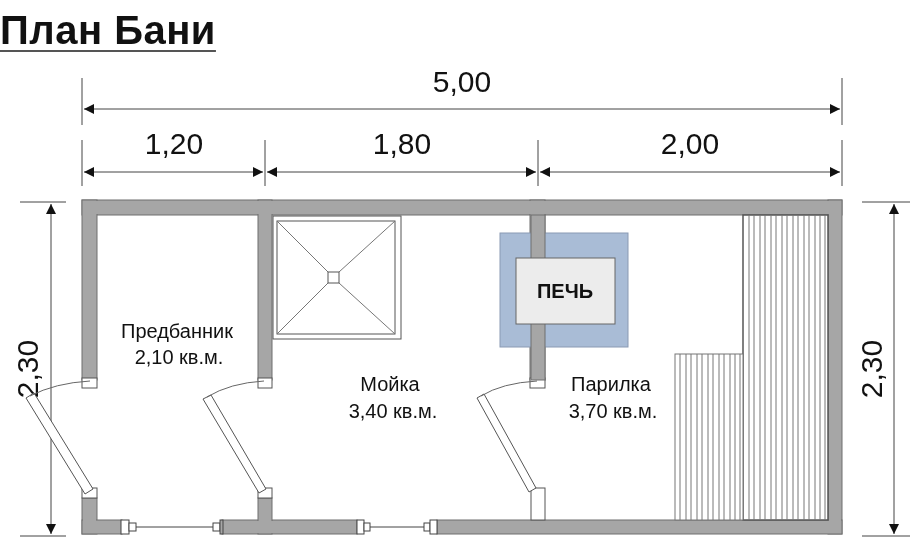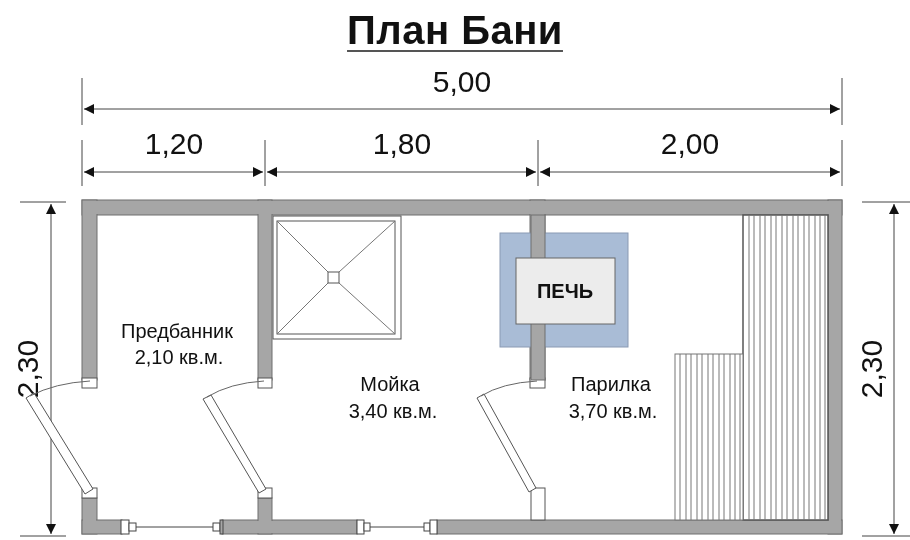--- a/index.html
+++ b/index.html
@@ -1,18 +1,18 @@
 <!DOCTYPE html>
 <html><head>
 <meta charset="utf-8">
 <style>
   html, body { margin: 0; padding: 0; background: #ffffff; }
   body { width: 910px; height: 540px; position: relative; overflow: hidden;
          font-family: "Liberation Sans", "DejaVu Sans", sans-serif; }
-  .title { position: absolute; left: 0; top: 8px; width: 910px; text-align: center;
+  .title { position: absolute; left: 0; top: 8px; width: 910px; 
            font-size: 40px; font-weight: bold; color: #111; letter-spacing: 0.5px; }
   .title span { text-decoration: underline; text-decoration-thickness: 2px; text-underline-offset: 6px; text-decoration-color: #555; }
   svg { position: absolute; left: 0; top: 0; }
   .dimtxt { font-family: "Liberation Sans", sans-serif; font-size: 30px; fill: #111; }
   .roomtxt { font-family: "Liberation Sans", sans-serif; font-size: 20px; fill: #111; }
   .stovetxt { font-family: "Liberation Sans", sans-serif; font-size: 20px; font-weight: bold; fill: #111; }
 </style>
 </head>
 <body>
 

